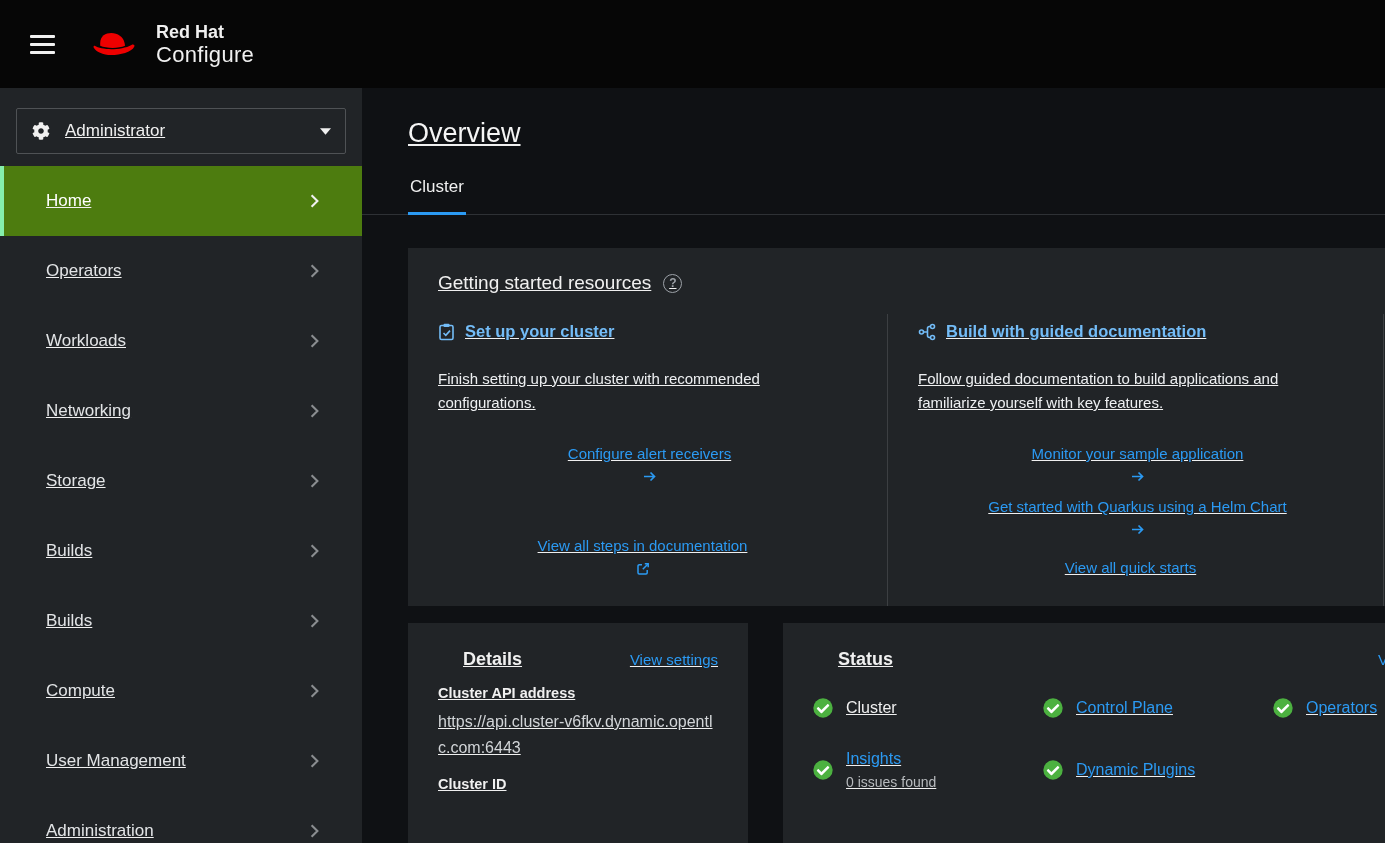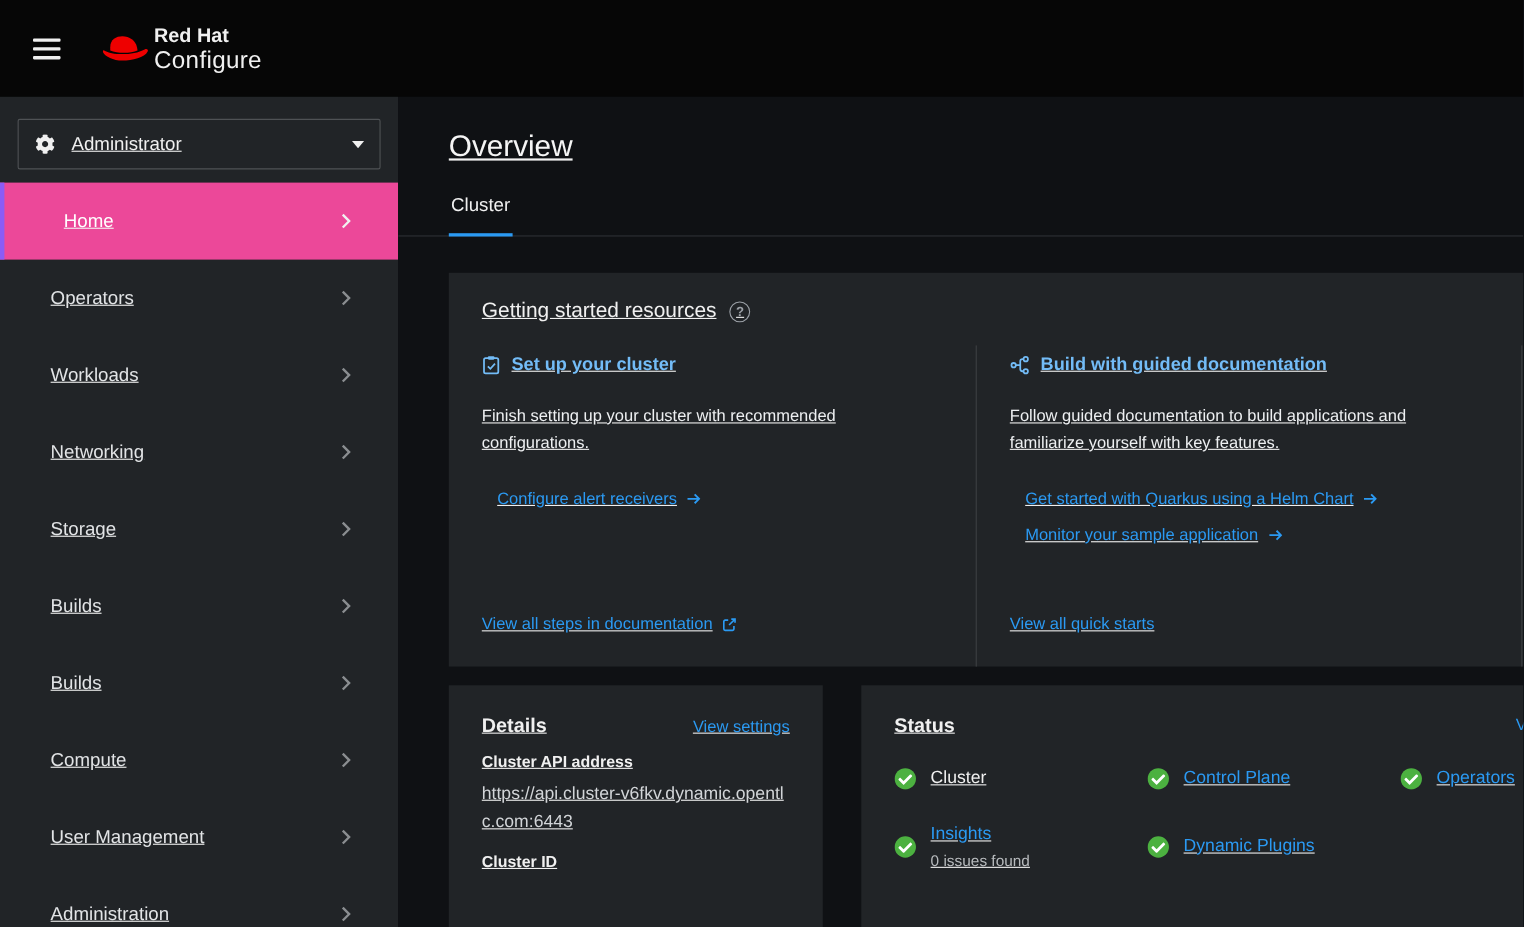--- a/index.html
+++ b/index.html
@@ -3,44 +3,44 @@
 <meta charset="utf-8">
 <style>
   * { margin:0; padding:0; box-sizing:border-box; }
   html,body { width:1385px; height:843px; overflow:hidden; }
   body {
     background:#0f1114;
     color:#f0f0f0;
     font-family:"Liberation Sans","DejaVu Sans",sans-serif;
     font-size:15px;
   }
-  a { text-decoration:none; cursor:pointer; color:#2b9af3; }
+  a { text-decoration:none; cursor:pointer; color:#2b9af3;flex-direction:column; }
   ul { list-style:none; }
 
   
   .masthead { height:88px; background:#060606; display:flex; align-items:center; padding:0 24px 0 20px; }
   .hamburger { display:flex; flex-direction:column; gap:5px; background:transparent; border:0; padding:12px 10px; margin-right:26px; cursor:pointer; }
   .hamburger .bar { width:25px; height:3px; background:#f0f0f0; border-radius:1px; }
-  .brand { display:flex; align-items:center; gap:3px; cursor:pointer; }
+  .brand { display:flex; align-items:center; gap:19px; cursor:pointer; }
   .brand-text .l1 { font-size:18px; font-weight:700; line-height:20px; }
   .brand-text .l2 { font-size:22px; font-weight:400; line-height:25px; letter-spacing:.3px; }
 
   
   .layout { display:flex; height:842px;text-decoration:underline; }
 
   
   .sidebar { width:362px; flex:none; background:#212427; overflow:hidden; }
   .perspective { margin:20px 16px 12px; border:1px solid #4f5255; border-radius:2px; padding:12px 14px 12px 15px;
     display:flex; align-items:center; gap:15px; cursor:pointer; font-size:17px; color:#f0f0f0; }
   .perspective .caret { margin-left:auto; display:flex; }
   .nav-list { margin-top:6px; }
   .nav-item { height:70px; display:flex; align-items:center; justify-content:space-between;
     padding:0 42px 0 46px; font-size:17px; color:#e2e4e6; cursor:pointer; }
   .nav-item .chev { color:#8a8d90; display:flex; }
-  .nav-item.selected { background:#ec4899; border-left:4px solid #8b5cf6; padding-left:54px; color:#ffffff; }
+  .nav-item.selected { background:#4d7c0f; border-left:4px solid #86efac; padding-left:42px; color:#ffffff; }
   .nav-item.selected .chev { color:#f0f0f0; }
 
   
   .content { flex:1; position:relative; overflow:hidden; background:#0f1114; }
   .page-title { margin:30px 0 0 46px; font-size:27px; font-weight:500; color:#f5f5f5; }
   .tabs { margin-top:22px; border-bottom:1px solid #2e3135; padding-left:46px; }
   .tab { display:inline-block; padding:6px 2px 15px; font-size:17px; color:#f0f0f0;
     border-bottom:3px solid transparent; margin-bottom:-1px; cursor:pointer; }
   .tab.active { border-bottom-color:#2b9af3; }
 
@@ -60,21 +60,21 @@
   .gs-col-title { display:flex; align-items:center; gap:10px; color:#73bcf7; font-size:16.5px; font-weight:600; cursor:pointer; }
   .gs-desc { margin-top:26px; font-size:15px; line-height:24px; color:#eef0f2; }
   .gs-links { margin-top:30px; margin-left:14px; display:flex; flex-direction:column; gap:16px; }
   .gs-link { font-size:15px; display:flex; align-items:center; gap:9px; }
   .gs-footer { margin-top:auto; font-size:15px; display:flex; align-items:center; gap:8px; }
 
   
   .cards-row { margin:17px 0 0 46px; display:flex; gap:35px; width:1120px; }
   .panel { padding:26px 30px; }
   .card-h { display:flex; justify-content:space-between; align-items:baseline; }
-  .card-title { font-size:18px; font-weight:600; color:#f0f0f0; }
+  .card-title { font-size:18px; font-weight:600; color:#f0f0f0;margin-left:25px; }
   .card-action { font-size:15px; }
   .details-card { width:340px; flex:none; height:300px; }
   .details-dl dt { margin-top:15px; font-size:14.5px; font-weight:700; color:#f0f0f0; }
   .details-dl dd { margin-top:8px; font-size:16px; line-height:26px; color:#d2d5d8; word-break:break-all; }
 
   .status-card { width:705px; flex:none; height:300px; position:relative; }
   .status-action { position:absolute; left:595px; top:28px; white-space:nowrap; }
   .status-grid { margin-top:28px; display:grid; grid-template-columns:230px 230px 230px; row-gap:32px; }
   .status-item { display:flex; align-items:center; gap:13px; }
   .status-check { display:flex; }
@@ -261,29 +261,29 @@
                   <circle cx="14.5" cy="3.5" r="2"></circle>
                   <circle cx="14.5" cy="14.5" r="2"></circle>
                 <path d="M5.5 9h4M9.5 9V5.5c0-1 .8-2 2-2h1M9.5 9v3.5c0 1 .8 2 2 2h1"></path>
               </svg>
             </span>
             <span>Build with guided documentation</span>
           </div>
           <p class="gs-desc">Follow guided documentation to build applications and familiarize yourself with key features.</p>
           <div class="gs-links">
             <a class="gs-link">
-              <span>Get started with Quarkus using a Helm Chart</span>
+              <span>Monitor your sample application</span>
               <span style="display:flex;">
                   <svg width="13" height="11" viewBox="0 0 13 11" fill="none" stroke="currentColor" stroke-width="1.7">
                     <path d="M1 5.5h10.5M7.5 1.5l4 4-4 4"></path>
                   </svg>
                 </span>
             </a>
             <a class="gs-link">
-              <span>Monitor your sample application</span>
+              <span>Get started with Quarkus using a Helm Chart</span>
               <span style="display:flex;">
                   <svg width="13" height="11" viewBox="0 0 13 11" fill="none" stroke="currentColor" stroke-width="1.7">
                     <path d="M1 5.5h10.5M7.5 1.5l4 4-4 4"></path>
                   </svg>
                 </span>
             </a>
           </div>
           <a class="gs-footer">
             <span>View all quick starts</span>
           </a>

